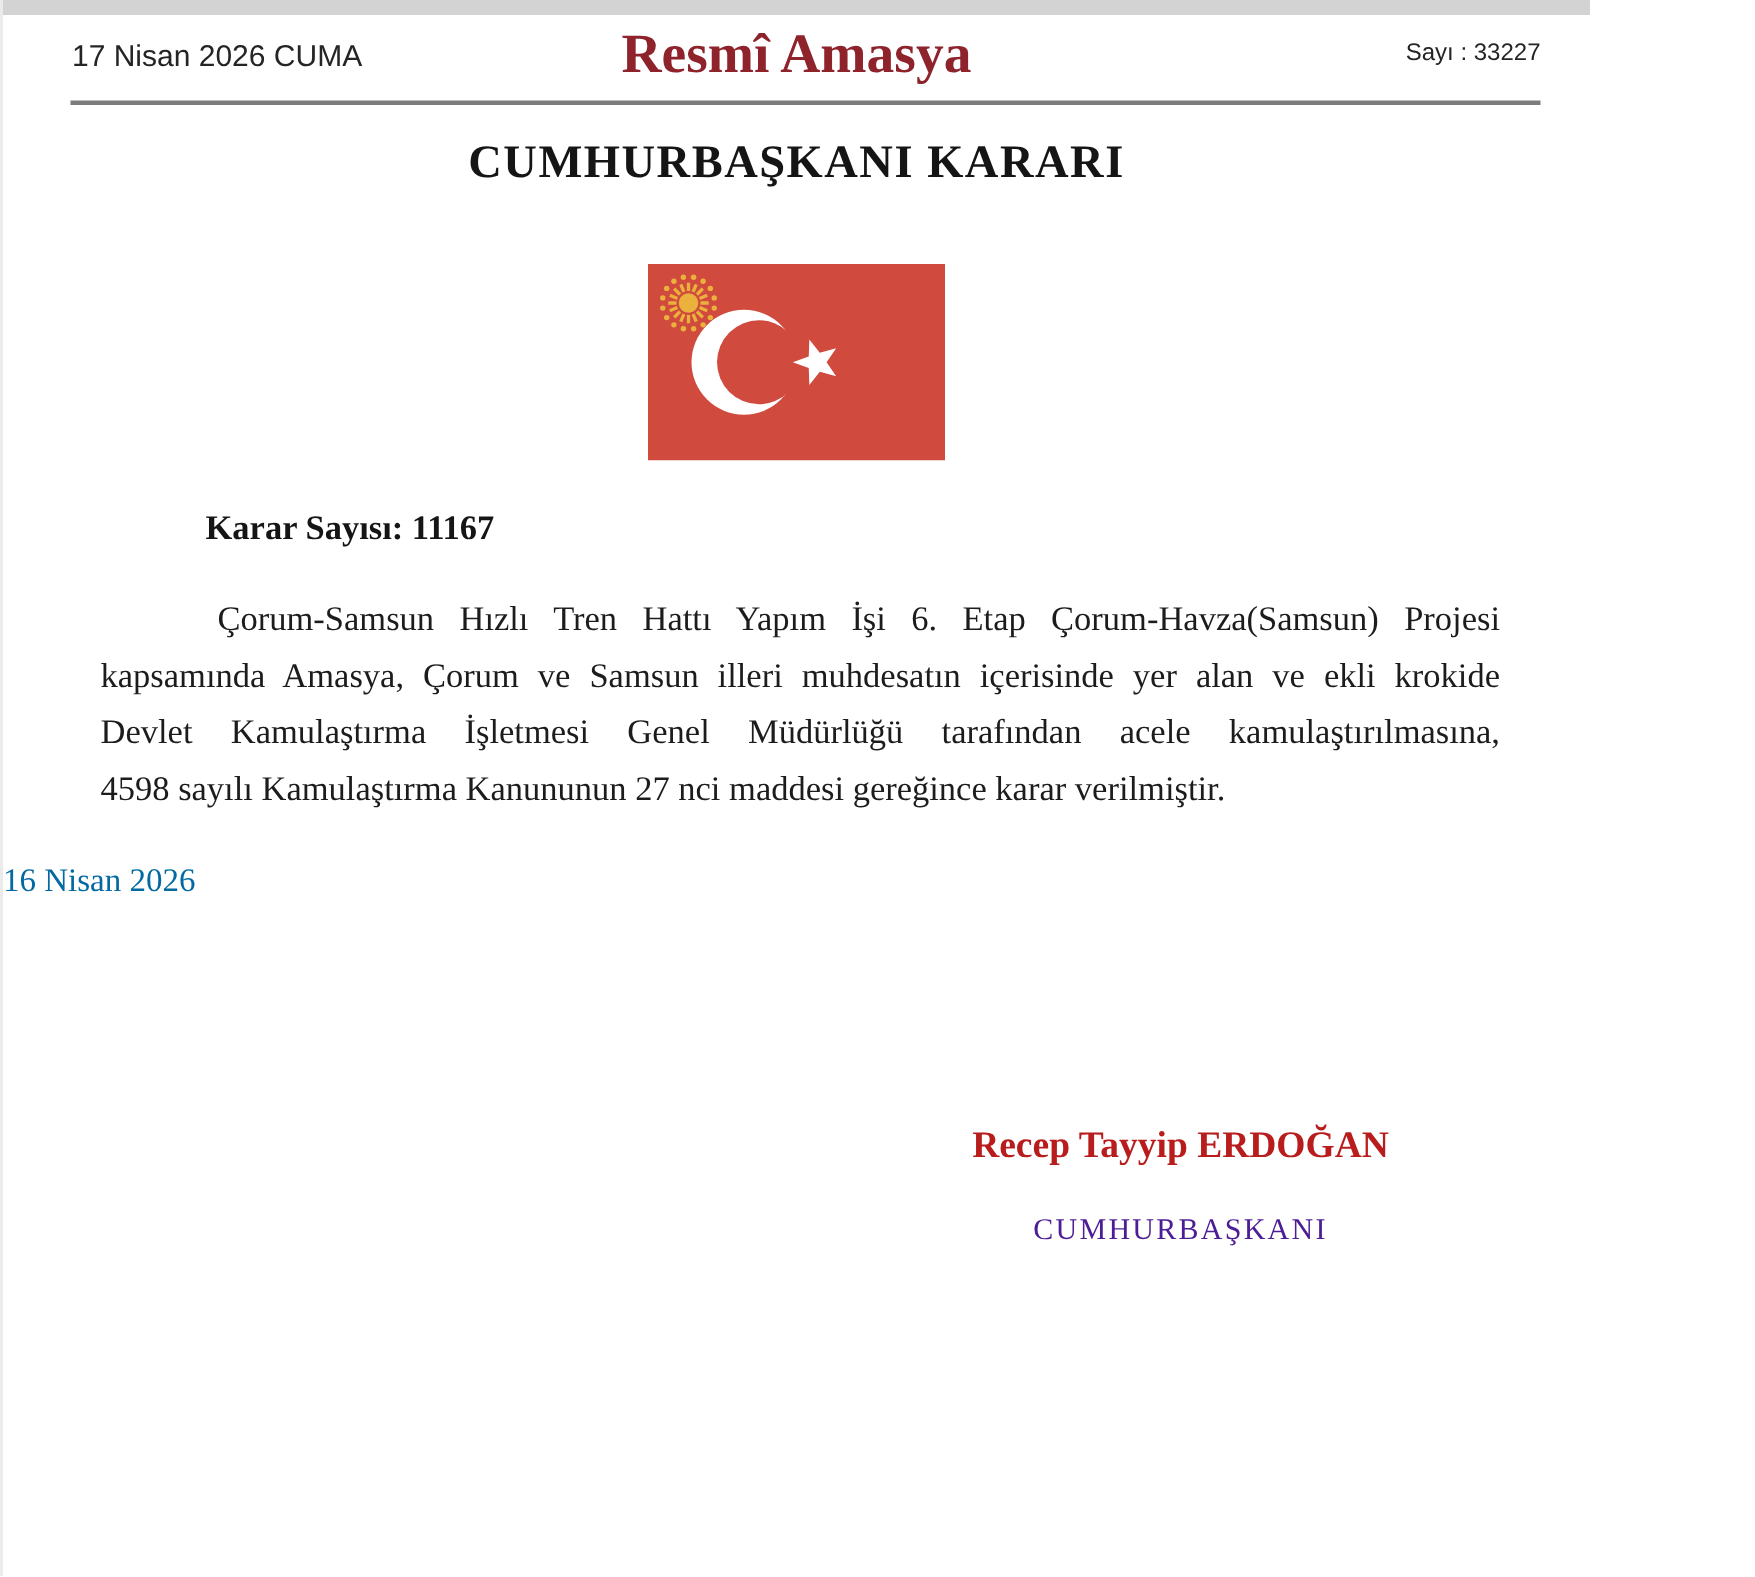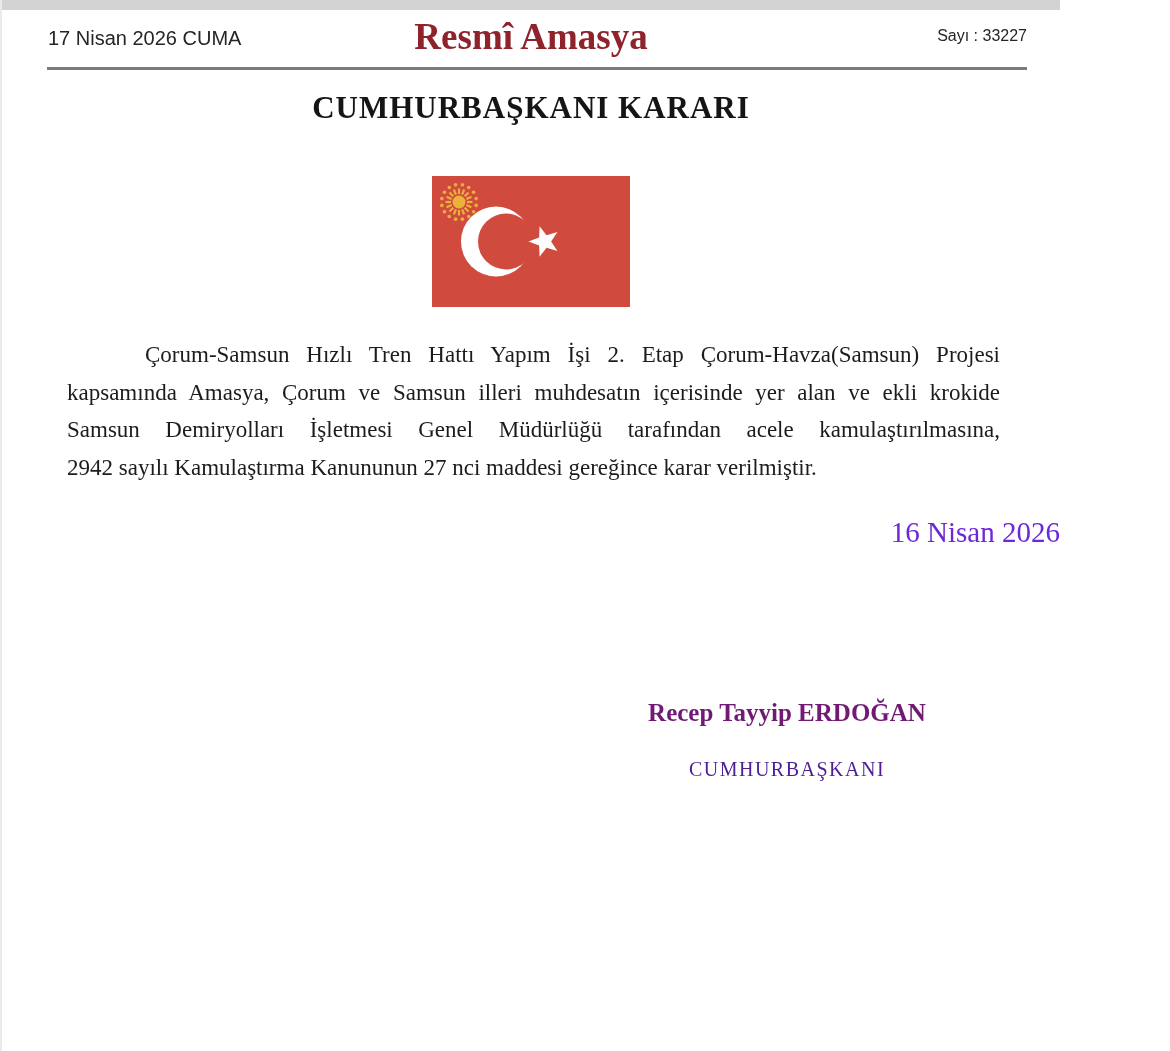--- a/index.html
+++ b/index.html
@@ -15,23 +15,23 @@
            font-size:37px;font-weight:bold;color:#8f232c;font-family:"Liberation Serif",serif;}
   .m-issue{position:absolute;right:33px;top:17px;font-family:"Liberation Sans",sans-serif;font-size:16px;color:#252525;}
   .rule{height:3px;background:#7c7c7c;margin:0 33px 0 45px;}
   .heading{margin:20px 0 0;text-align:center;font-size:31px;font-weight:bold;letter-spacing:1px;color:#151515;}
   .flag-wrap{margin-top:50px;text-align:center;height:131px;line-height:0;}
   .decision-no{margin:32px 0 0 135px;font-size:23px;font-weight:bold;color:#151515;}
   .body-text{margin:29px 60px 0 65px;font-size:23px;line-height:37.5px;color:#1c1c1c;}
   .line{text-align:justify;text-align-last:justify;}
   .line.first{text-indent:78px;}
   .line.last{text-align-last:left;}
-  .d-date{margin:30px 0 0;text-align:right;font-size:29px;color:#6d28d9;}
+  .d-date{margin:30px 0 0;text-align:left;font-size:22px;color:#0369a1;}
   .signature{margin:150px 48px 0 auto;width:450px;text-align:center;}
-  .s-name{margin:0;font-size:25px;font-weight:bold;color:#701a75;}
+  .s-name{margin:0;font-size:25px;font-weight:bold;color:#b91c1c;}
   .s-title{margin:31px 0 0;font-size:20px;letter-spacing:1.5px;color:#4c1d95;}
 </style>
 </head>
 <body>
 
 <div class="page">
   <div class="top-edge"></div>
 
   <header class="masthead">
     <span class="m-date">17 Nisan 2026 CUMA</span>
@@ -80,26 +80,27 @@
           <line x1="30.06" y1="18.61" x2="32.17" y2="13.53" stroke="#eab23c" stroke-width="2.2"></line>
           <circle cx="36.72" cy="11.45" r="1.8" fill="#eab23c"></circle>
           <line x1="32.66" y1="20.34" x2="36.55" y2="16.45" stroke="#eab23c" stroke-width="2.2"></line>
           <circle cx="41.55" cy="16.28" r="1.8" fill="#eab23c"></circle>
           <line x1="34.39" y1="22.94" x2="39.47" y2="20.83" stroke="#eab23c" stroke-width="2.2"></line>
           <circle cx="44.16" cy="22.59" r="1.8" fill="#eab23c"></circle>
         </g>
     </svg>
   </div>
 
+  <p class="decision-no">Karar Sayısı: 11167</p>
 
   <div class="body-text">
-    <div class="line first">Çorum-Samsun Hızlı Tren Hattı Yapım İşi 2. Etap Çorum-Havza(Samsun) Projesi</div>
+    <div class="line first">Çorum-Samsun Hızlı Tren Hattı Yapım İşi 6. Etap Çorum-Havza(Samsun) Projesi</div>
     <div class="line">kapsamında Amasya, Çorum ve Samsun illeri muhdesatın içerisinde yer alan ve ekli krokide</div>
-    <div class="line">Samsun Demiryolları İşletmesi Genel Müdürlüğü tarafından acele kamulaştırılmasına,</div>
-    <div class="line last">2942 sayılı Kamulaştırma Kanununun 27 nci maddesi gereğince karar verilmiştir.</div>
+    <div class="line">Devlet Kamulaştırma İşletmesi Genel Müdürlüğü tarafından acele kamulaştırılmasına,</div>
+    <div class="line last">4598 sayılı Kamulaştırma Kanununun 27 nci maddesi gereğince karar verilmiştir.</div>
   </div>
 
   <p class="d-date">16 Nisan 2026</p>
 
   <div class="signature">
     <p class="s-name">Recep Tayyip ERDOĞAN</p>
     <p class="s-title">CUMHURBAŞKANI</p>
   </div>
 </div>
 

